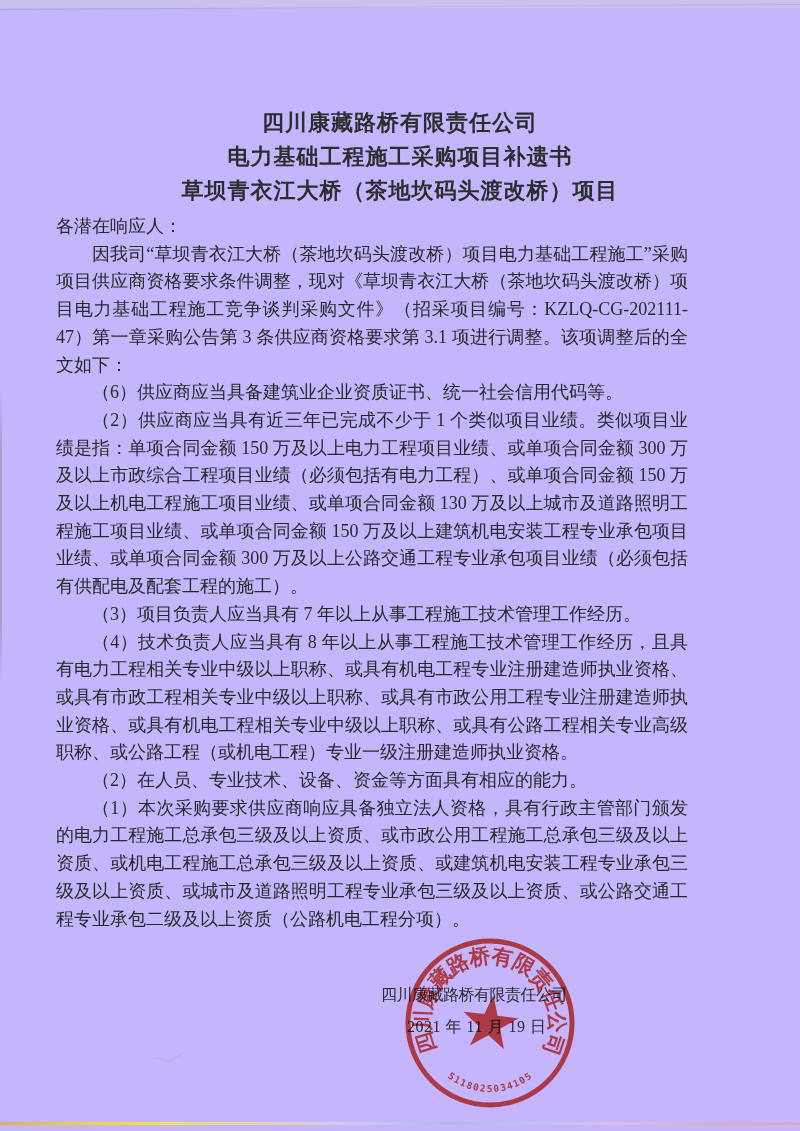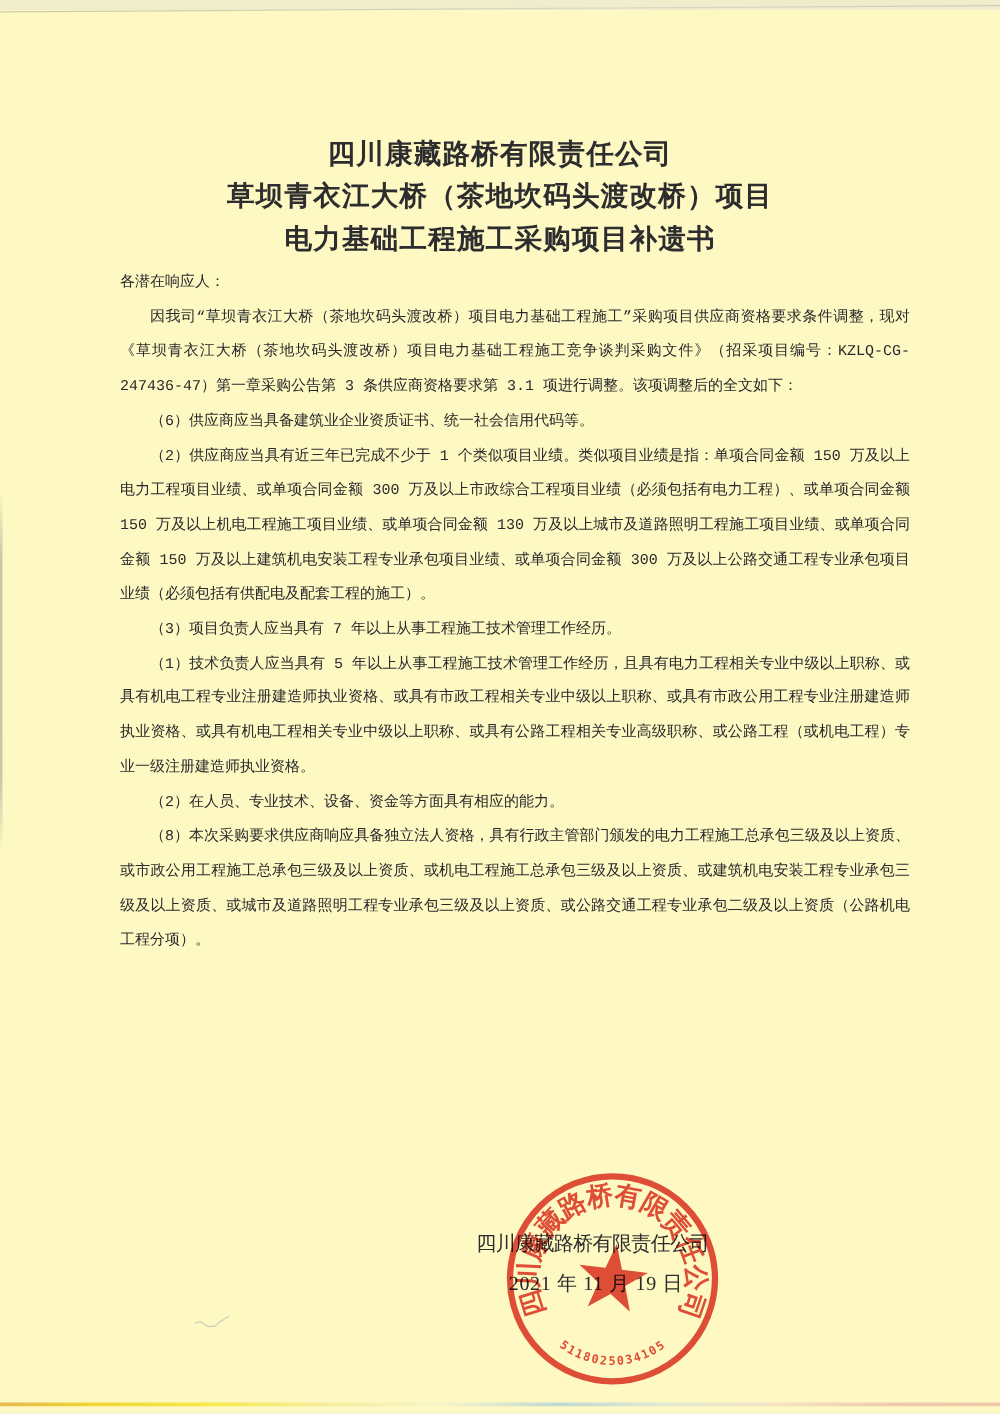--- a/index.html
+++ b/index.html
@@ -11,21 +11,21 @@
     position: relative;
     width: 800px;
     height: 1131px;
     overflow: hidden;
     background: #e9e8ec;
     font-family: "Liberation Serif", serif;
   }
   .sheet {
     position: absolute;
     inset: 0;
-    background: #fef9c3;
+    background: #c4b5fd;
   }
   
   .paper-top-shade {
     position: absolute;
     top: 0; left: 0; right: 0;
     height: 8px;
     background: rgba(215, 214, 220, 0.35);
   }
   .paper-top-line {
     position: absolute;
@@ -50,27 +50,26 @@
     margin: 0;
     font-family: "Liberation Sans", sans-serif;
     font-weight: bold;
     font-size: 22px;
     line-height: 34px;
     letter-spacing: 1px;
     color: #2d2d2f;
   }
   .doc-body {
     position: relative;
-    margin: 5px 72px 0 96px;
+    margin: 5px 72px 0 56px;
     width: 632px;
-    font-size: 12px;
+    font-size: 18px;
     line-height: 27.7px;
     text-align: justify;
     color: #29292b;
-    font-family: Liberation Mono, monospace;
   }
   .doc-body p {
     margin: 0;
     text-indent: 2em;
   }
   .doc-body p.no-indent {
     text-indent: 0;
   }
   .doc-body p.gap-above {
     margin-top: 13px;
@@ -139,33 +138,33 @@
 
 <div class="viewport">
   <div class="sheet">
 
     <div class="paper-top-shade"></div>
     <div class="paper-top-line"></div>
     <div class="paper-left-line"></div>
 
     <header class="title-block">
       <h1>四川康藏路桥有限责任公司</h1>
+      <h1>电力基础工程施工采购项目补遗书</h1>
       <h1>草坝青衣江大桥（茶地坎码头渡改桥）项目</h1>
-      <h1>电力基础工程施工采购项目补遗书</h1>
     </header>
 
     <main class="doc-body">
       <p class="no-indent">各潜在响应人：</p>
-      <p>因我司“草坝青衣江大桥（茶地坎码头渡改桥）项目电力基础工程施工”采购项目供应商资格要求条件调整，现对《草坝青衣江大桥（茶地坎码头渡改桥）项目电力基础工程施工竞争谈判采购文件》（招采项目编号：KZLQ-CG-247436-47）第一章采购公告第 3 条供应商资格要求第 3.1 项进行调整。该项调整后的全文如下：</p>
+      <p>因我司“草坝青衣江大桥（茶地坎码头渡改桥）项目电力基础工程施工”采购项目供应商资格要求条件调整，现对《草坝青衣江大桥（茶地坎码头渡改桥）项目电力基础工程施工竞争谈判采购文件》（招采项目编号：KZLQ-CG-202111-47）第一章采购公告第 3 条供应商资格要求第 3.1 项进行调整。该项调整后的全文如下：</p>
       <p>（6）供应商应当具备建筑业企业资质证书、统一社会信用代码等。</p>
       <p>（2）供应商应当具有近三年已完成不少于 1 个类似项目业绩。类似项目业绩是指：单项合同金额 150 万及以上电力工程项目业绩、或单项合同金额 300 万及以上市政综合工程项目业绩（必须包括有电力工程）、或单项合同金额 150 万及以上机电工程施工项目业绩、或单项合同金额 130 万及以上城市及道路照明工程施工项目业绩、或单项合同金额 150 万及以上建筑机电安装工程专业承包项目业绩、或单项合同金额 300 万及以上公路交通工程专业承包项目业绩（必须包括有供配电及配套工程的施工）。</p>
       <p>（3）项目负责人应当具有 7 年以上从事工程施工技术管理工作经历。</p>
-      <p>（1）技术负责人应当具有 5 年以上从事工程施工技术管理工作经历，且具有电力工程相关专业中级以上职称、或具有机电工程专业注册建造师执业资格、或具有市政工程相关专业中级以上职称、或具有市政公用工程专业注册建造师执业资格、或具有机电工程相关专业中级以上职称、或具有公路工程相关专业高级职称、或公路工程（或机电工程）专业一级注册建造师执业资格。</p>
+      <p>（4）技术负责人应当具有 8 年以上从事工程施工技术管理工作经历，且具有电力工程相关专业中级以上职称、或具有机电工程专业注册建造师执业资格、或具有市政工程相关专业中级以上职称、或具有市政公用工程专业注册建造师执业资格、或具有机电工程相关专业中级以上职称、或具有公路工程相关专业高级职称、或公路工程（或机电工程）专业一级注册建造师执业资格。</p>
       <p>（2）在人员、专业技术、设备、资金等方面具有相应的能力。</p>
-      <p>（8）本次采购要求供应商响应具备独立法人资格，具有行政主管部门颁发的电力工程施工总承包三级及以上资质、或市政公用工程施工总承包三级及以上资质、或机电工程施工总承包三级及以上资质、或建筑机电安装工程专业承包三级及以上资质、或城市及道路照明工程专业承包三级及以上资质、或公路交通工程专业承包二级及以上资质（公路机电工程分项）。</p>
+      <p>（1）本次采购要求供应商响应具备独立法人资格，具有行政主管部门颁发的电力工程施工总承包三级及以上资质、或市政公用工程施工总承包三级及以上资质、或机电工程施工总承包三级及以上资质、或建筑机电安装工程专业承包三级及以上资质、或城市及道路照明工程专业承包三级及以上资质、或公路交通工程专业承包二级及以上资质（公路机电工程分项）。</p>
     </main>
 
     <div class="sig-company">四川康藏路桥有限责任公司</div>
     <div class="sig-date">2021 年 11 月 19 日</div>
 
     <svg class="stamp" viewBox="-90 -90 180 180" aria-hidden="true">
       <g fill="#dd4136" stroke="none">
         <circle cx="0" cy="0" r="82" fill="none" stroke="#dd4136" stroke-width="5"></circle>
         <polygon transform="rotate(7) translate(0,1)" points="0,-29 6.64,-9.14 27.58,-8.96 10.75,3.49 17.05,23.46 0,11.3 -17.05,23.46 -10.75,3.49 -27.58,-8.96 -6.64,-9.14"></polygon>
         <path id="seal-ring-path" d="M -53.5 27.2 A 60 60 0 1 1 53.5 27.2" fill="none" stroke="none"></path>

